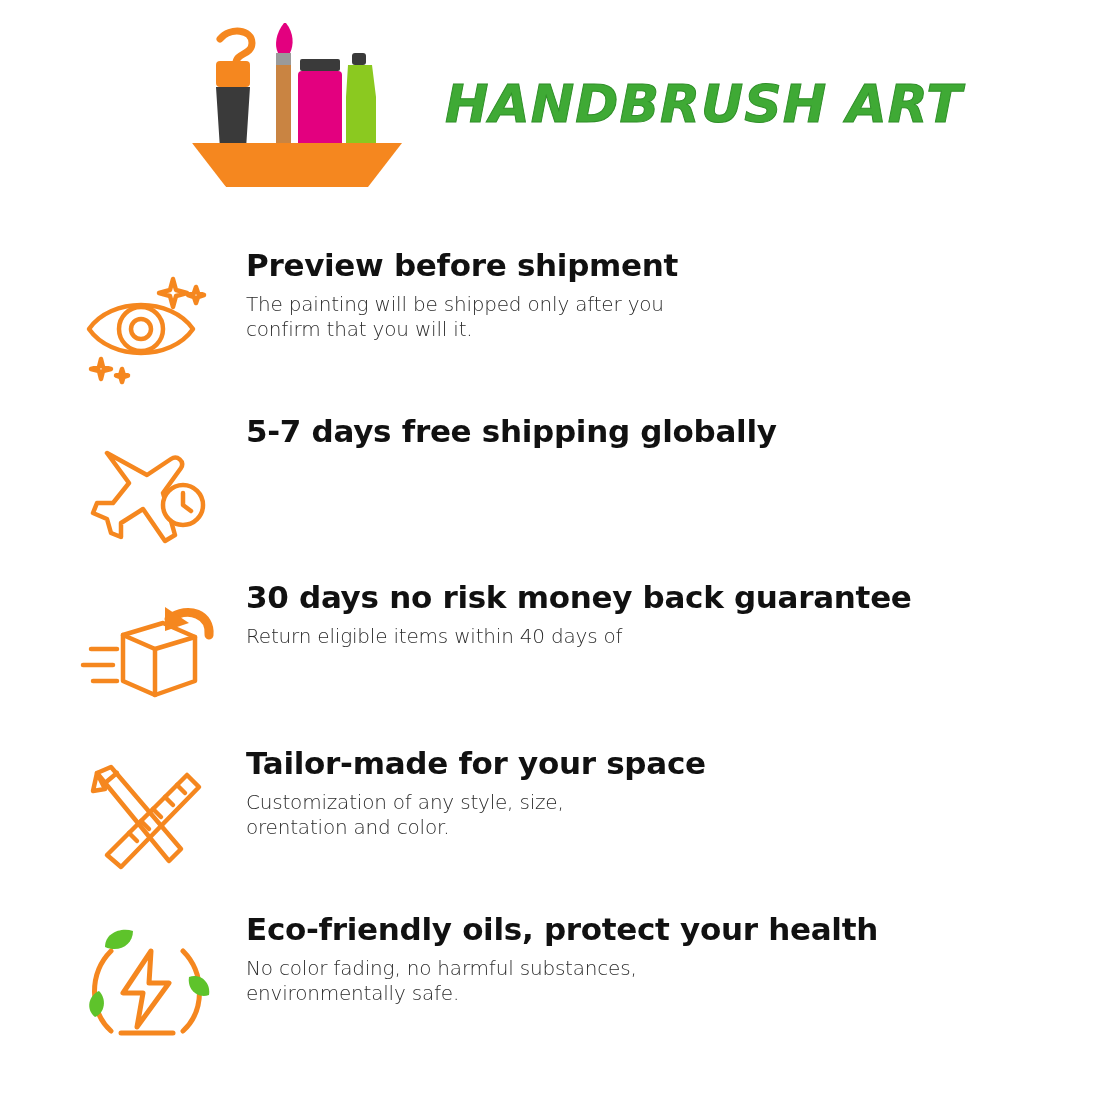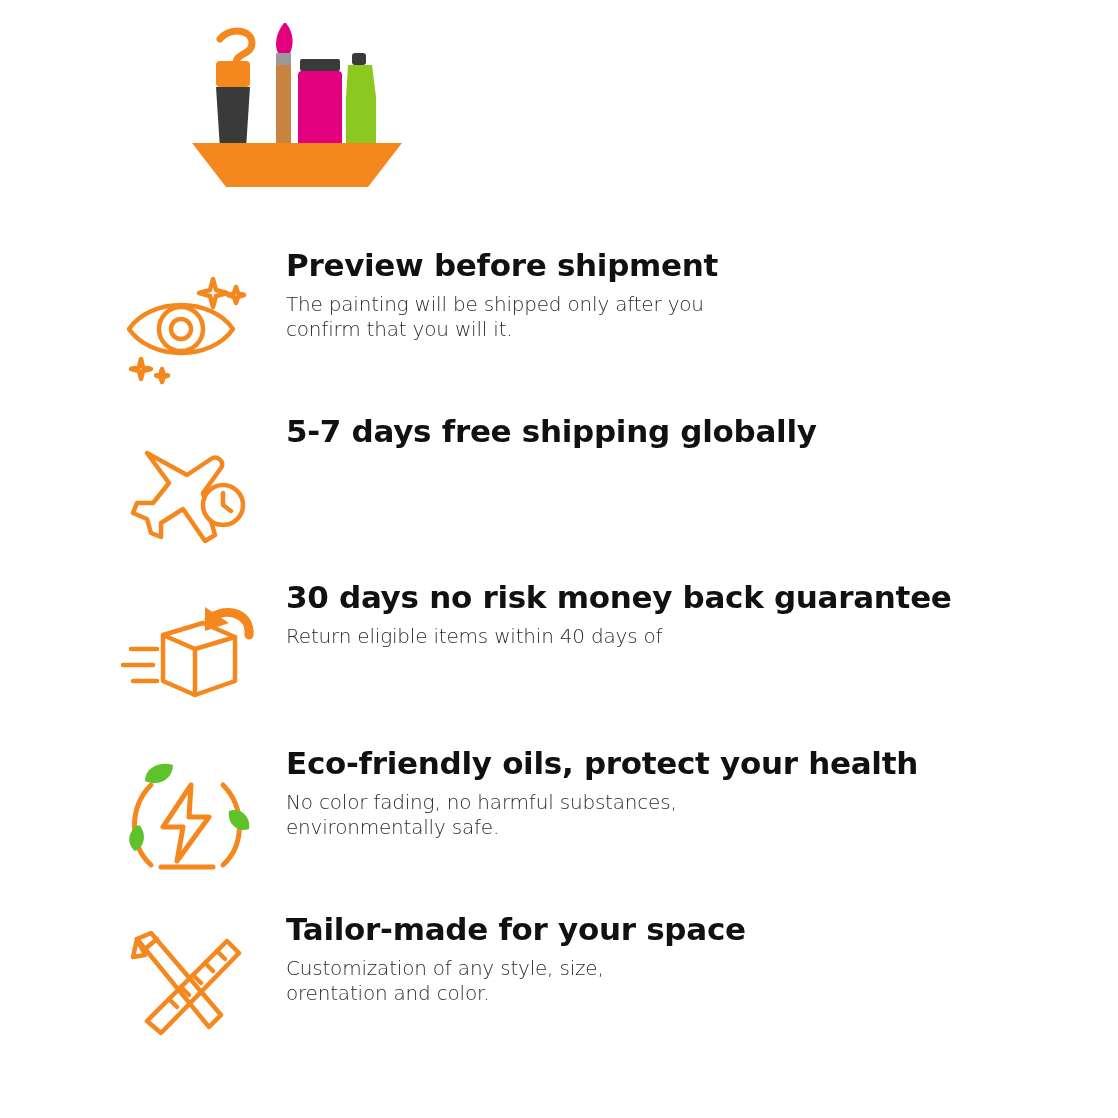--- a/index.html
+++ b/index.html
@@ -44,21 +44,21 @@
     -webkit-text-stroke: 1px #2f8f28;
   }
 
   
   .features {
     padding: 58px 0 0 0;
   }
   .feature {
     display: flex;
     align-items: flex-start;
-    padding: 0 40px 0 112px;
+    padding: 0 40px 0 72px;
     margin-bottom: 16px;
     min-height: 150px;
   }
   .feature-icon {
     width: 150px;
     height: 140px;
     flex: 0 0 150px;
     display: flex;
     align-items: center;
     justify-content: center;
@@ -110,20 +110,21 @@
       <rect x="108" y="54" width="44" height="80" rx="4" fill="#e3007f"></rect>
 
       <rect x="162" y="36" width="14" height="12" rx="3" fill="#3a3a3a"></rect>
       <path d="M158 48 L182 48 L186 80 L186 132 L156 132 L156 80 Z" fill="#8bc920"></path>
 
       <path d="M2 126 L212 126 L178 170 L36 170 Z" fill="#f5871f"></path>
       <path d="M2 126 C2 126, 12 150, 36 170 L4 170 Z" fill="#ffffff"></path>
     </svg>
   </div>
 
+  <div class="brand-title">HANDBRUSH ART</div>
 </div>
 
 <div class="features">
 
   <div class="feature">
     <div class="feature-icon">
       <svg width="140" height="130" viewBox="0 0 140 130">
         <g fill="none" stroke="#f5871f" stroke-width="4.5" stroke-linecap="round" stroke-linejoin="round">
           <path d="M12 72 C34 40, 94 40, 116 72 C94 104, 34 104, 12 72 Z"></path>
           <circle cx="64" cy="72" r="22"></circle>
@@ -178,42 +179,20 @@
       <h3 class="feature-title">30 days no risk money back guarantee</h3>
       <p class="feature-desc">
         <span>Return eligible items within 40 days of</span>
       </p>
     </div>
   </div>
 
   <div class="feature">
     <div class="feature-icon">
       <svg width="140" height="130" viewBox="0 0 140 130">
-        <path d="M34 30 C12 52, 12 90, 34 110" fill="none" stroke="#f5871f" stroke-width="5" stroke-linecap="round"></path>
-        <path d="M106 30 C128 52, 128 90, 106 110" fill="none" stroke="#f5871f" stroke-width="5" stroke-linecap="round"></path>
-        <path d="M44 112 L96 112" fill="none" stroke="#f5871f" stroke-width="5" stroke-linecap="round"></path>
-        <path d="M74 30 L46 72 L66 72 L60 106 L92 62 L72 62 Z" fill="none" stroke="#f5871f" stroke-width="5" stroke-linejoin="round"></path>
-
-        <path d="M28 26 C28 12, 44 6, 56 10 C56 24, 42 32, 28 26 Z" fill="#5ec32b"></path>
-        <path d="M112 56 C124 52, 134 62, 132 74 C120 78, 110 68, 112 56 Z" fill="#5ec32b"></path>
-        <path d="M18 96 C8 88, 12 74, 22 70 C30 78, 28 92, 18 96 Z" fill="#5ec32b"></path>
-      </svg>
-    </div>
-    <div class="feature-text">
-      <h3 class="feature-title">Eco-friendly oils, protect your health</h3>
-      <p class="feature-desc">
-        <span>No color fading, no harmful substances,</span>
-        <span class="l2">environmentally safe.</span>
-      </p>
-    </div>
-  </div>
-
-  <div class="feature">
-    <div class="feature-icon">
-      <svg width="140" height="130" viewBox="0 0 140 130">
         <g fill="none" stroke="#f5871f" stroke-width="4.5" stroke-linecap="round" stroke-linejoin="round">
 
           <path d="M20 18 L34 12 L104 94 L92 106 Z"></path>
           <path d="M20 18 L16 36 L28 34 Z"></path>
           <path d="M28 28 L40 18"></path>
 
           <path d="M110 20 L122 32 L44 112 L30 100 Z"></path>
           <path d="M100 30 L108 38"></path>
           <path d="M88 42 L96 50"></path>
           <path d="M76 54 L84 62"></path>
@@ -224,13 +203,35 @@
     </div>
     <div class="feature-text">
       <h3 class="feature-title">Tailor-made for your space</h3>
       <p class="feature-desc">
         <span>Customization of any style, size,</span>
         <span class="l2">orentation and color.</span>
       </p>
     </div>
   </div>
 
+  <div class="feature">
+    <div class="feature-icon">
+      <svg width="140" height="130" viewBox="0 0 140 130">
+        <path d="M34 30 C12 52, 12 90, 34 110" fill="none" stroke="#f5871f" stroke-width="5" stroke-linecap="round"></path>
+        <path d="M106 30 C128 52, 128 90, 106 110" fill="none" stroke="#f5871f" stroke-width="5" stroke-linecap="round"></path>
+        <path d="M44 112 L96 112" fill="none" stroke="#f5871f" stroke-width="5" stroke-linecap="round"></path>
+        <path d="M74 30 L46 72 L66 72 L60 106 L92 62 L72 62 Z" fill="none" stroke="#f5871f" stroke-width="5" stroke-linejoin="round"></path>
+
+        <path d="M28 26 C28 12, 44 6, 56 10 C56 24, 42 32, 28 26 Z" fill="#5ec32b"></path>
+        <path d="M112 56 C124 52, 134 62, 132 74 C120 78, 110 68, 112 56 Z" fill="#5ec32b"></path>
+        <path d="M18 96 C8 88, 12 74, 22 70 C30 78, 28 92, 18 96 Z" fill="#5ec32b"></path>
+      </svg>
+    </div>
+    <div class="feature-text">
+      <h3 class="feature-title">Eco-friendly oils, protect your health</h3>
+      <p class="feature-desc">
+        <span>No color fading, no harmful substances,</span>
+        <span class="l2">environmentally safe.</span>
+      </p>
+    </div>
+  </div>
+
 </div>
 
 </body></html>

